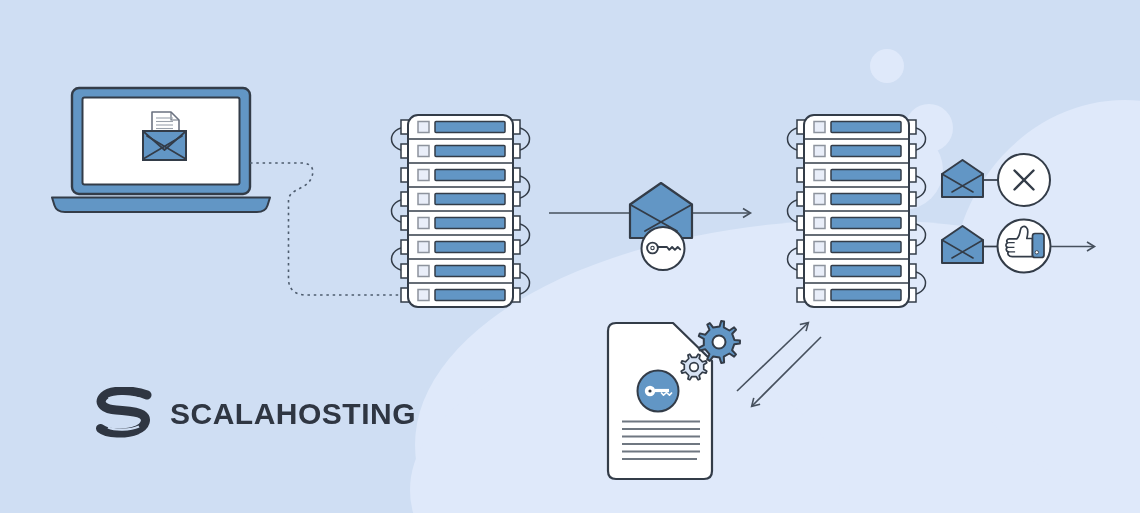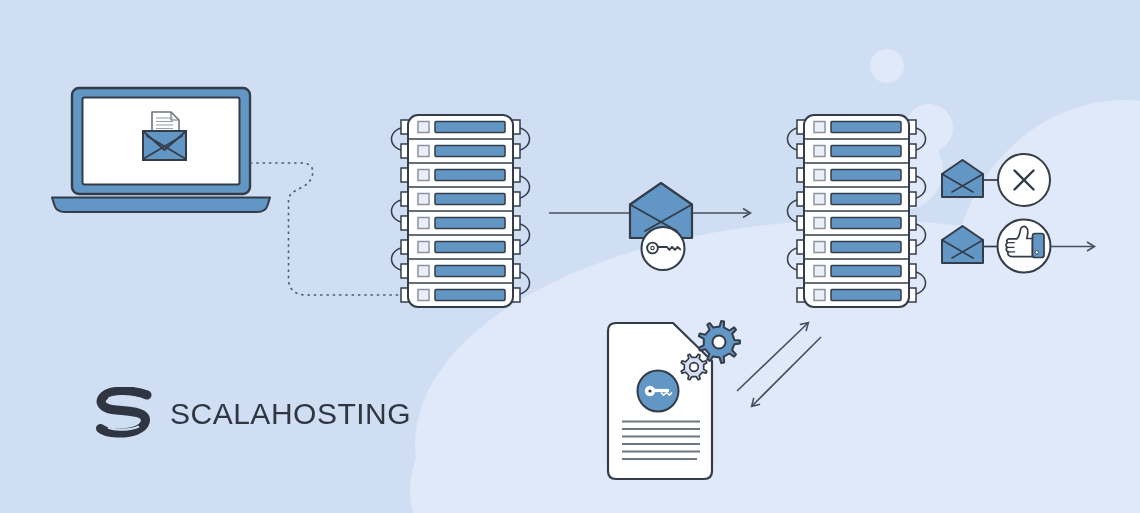--- a/index.html
+++ b/index.html
@@ -10,21 +10,21 @@
     background:var(--bg,#cfdef3);
     font-family:"Liberation Sans", sans-serif;
   }
   .stage svg.scene{position:absolute;left:0;top:0;}
   .logo{
     position:absolute;left:94px;top:387px;
     display:flex;align-items:center;gap:14px;
   }
   .logo-text{
     font-size:30px;
-    font-weight:400;
+    font-weight:700;
     letter-spacing:0.5px;
     color:var(--logo,#2f3642);
   }
 </style>
 </head>
 <body>
 
 <div class="stage" style="--bg: #cfdef3; --blob: #dfe9fa; --blue: #6296c5; --ink: #333c48; --gray: #8d939d; --line: #46505d; --logo: #2f3642; --paper: #ffffff;">
 
 <svg class="scene" width="1140" height="513" viewBox="0 0 1140 513">

